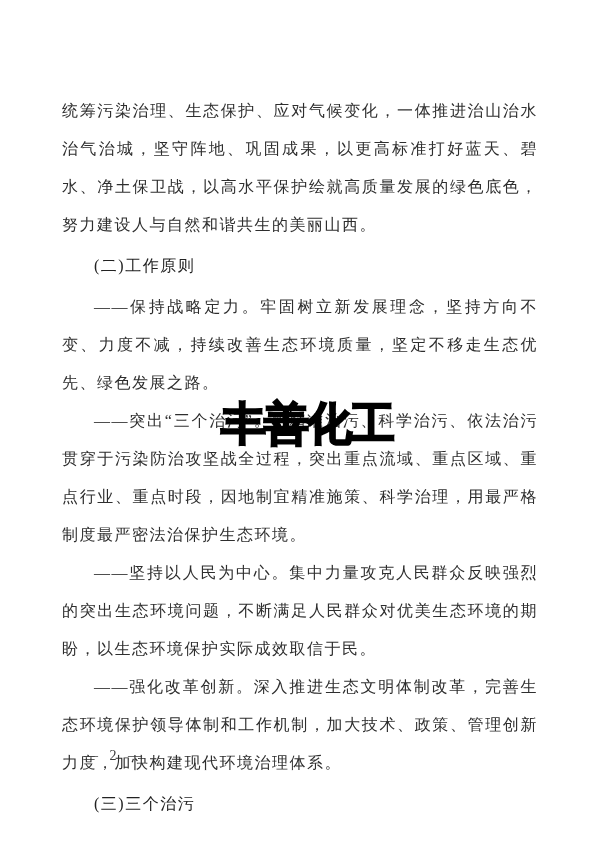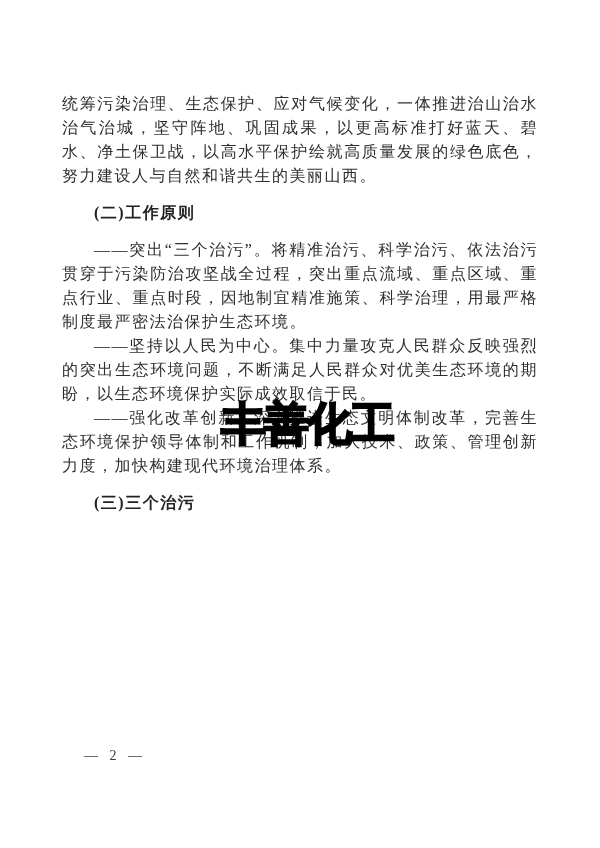--- a/index.html
+++ b/index.html
@@ -15,37 +15,37 @@
     overflow: hidden;
     font-family: "Liberation Serif", serif;
   }
   .content {
     position: absolute;
     left: 62px;
     top: 92px;
     width: 476px;
     color: #2e2e2e;
     font-size: 16px;
-    line-height: 24px;
+    line-height: 38px;
     letter-spacing: 1.5px;
     text-align: justify;
   }
   .content > * + * {
     margin-top: 3px;
   }
   .para {
     margin: 0;
     text-indent: 2em;
   }
   .para.no-indent {
     text-indent: 0;
   }
   .heading {
-    margin: 13px 0;
-    font-weight: bold;
+    margin: 3px 0;
+    font-weight: normal;
     text-indent: 2em;
     color: #222222;
   }
   .watermark {
     position: absolute;
     left: 221px;
     top: 401px;
     font-size: 45px;
     line-height: 1;
     font-weight: 900;
@@ -67,20 +67,21 @@
     white-space: nowrap;
   }
 </style>
 </head>
 <body>
 
 <div class="page">
   <div class="content" id="doc-content">
       <p class="para no-indent">统筹污染治理、生态保护、应对气候变化，一体推进治山治水治气治城，坚守阵地、巩固成果，以更高标准打好蓝天、碧水、净土保卫战，以高水平保护绘就高质量发展的绿色底色，努力建设人与自然和谐共生的美丽山西。</p>
       <p class="heading">(二)工作原则</p>
+      <p class="para">——保持战略定力。牢固树立新发展理念，坚持方向不变、力度不减，持续改善生态环境质量，坚定不移走生态优先、绿色发展之路。</p>
       <p class="para">——突出“三个治污”。将精准治污、科学治污、依法治污贯穿于污染防治攻坚战全过程，突出重点流域、重点区域、重点行业、重点时段，因地制宜精准施策、科学治理，用最严格制度最严密法治保护生态环境。</p>
       <p class="para">——坚持以人民为中心。集中力量攻克人民群众反映强烈的突出生态环境问题，不断满足人民群众对优美生态环境的期盼，以生态环境保护实际成效取信于民。</p>
       <p class="para">——强化改革创新。深入推进生态文明体制改革，完善生态环境保护领导体制和工作机制，加大技术、政策、管理创新力度，加快构建现代环境治理体系。</p>
       <p class="heading">(三)三个治污</p>
     </div>
   <div class="watermark">丰善化工</div>
   <div class="page-number">— 2 —</div>
 </div>
 
 </body></html>

